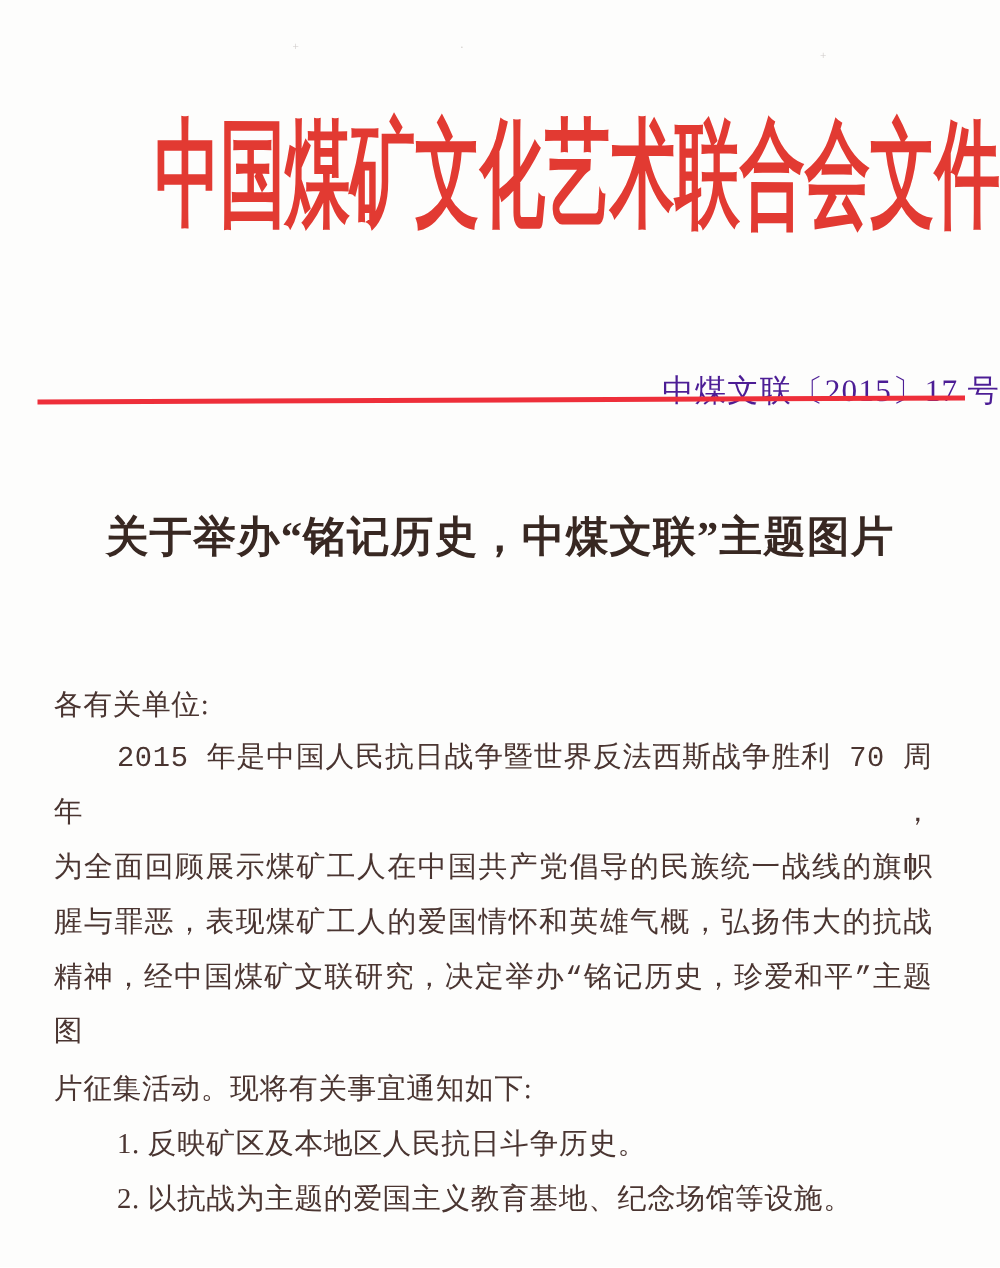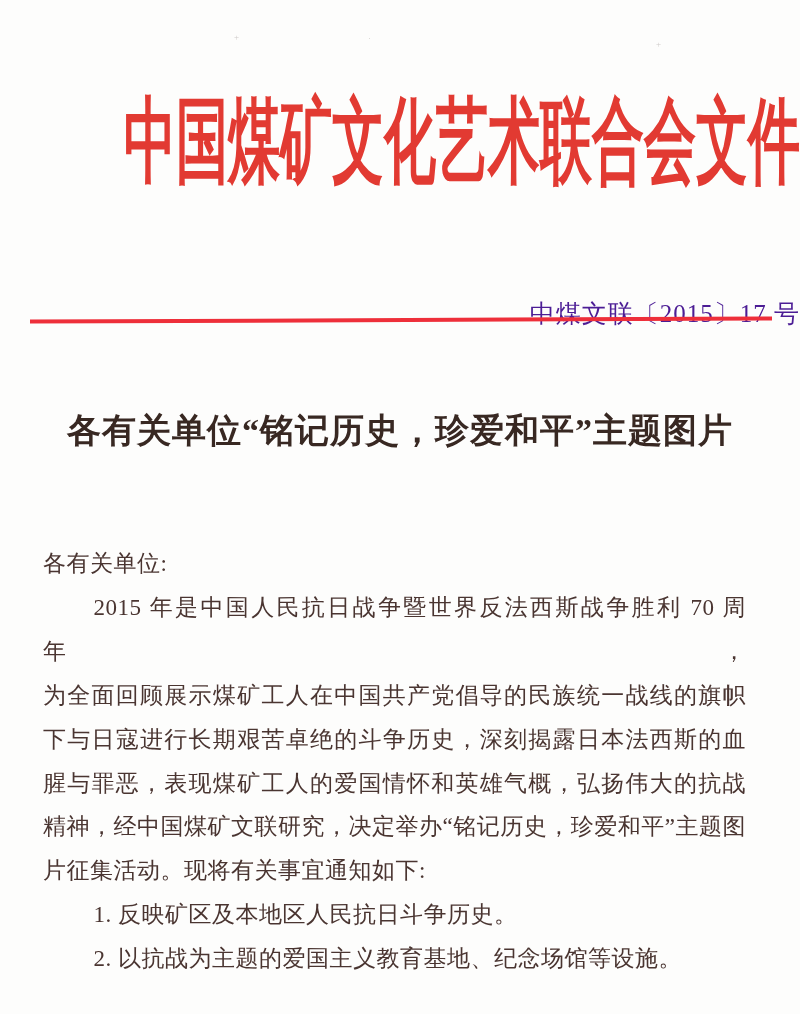--- a/index.html
+++ b/index.html
@@ -99,20 +99,21 @@
     font-size: 23px;
     line-height: 43.9px;
     color: var(--ink);
     letter-spacing: 0.5px;
   }
   .bline { white-space: nowrap; }
   .jline {
     white-space: normal;
     text-align: justify;
     text-align-last: justify;
+    font-family: Liberation Mono, monospace;
   }
   .indent { text-indent: 2.2em; }
   .section-heading {
     font-family: "Liberation Sans", "DejaVu Sans", sans-serif;
     font-weight: bold;
     color: #453430;
     text-indent: 2.2em;
   }
 </style>
 </head>
@@ -126,29 +127,28 @@
 
   <div class="masthead">
     <span class="stretch">中国煤矿文化艺术联合会文件</span>
   </div>
 
   <div class="doc-number">中煤文联〔2015〕17 号</div>
 
   <div class="red-rule"></div>
 
   <div class="notice-title">
-    <div>各有关单位“铭记历史，珍爱和平”主题图片</div>
+    <div>关于举办“铭记历史，中煤文联”主题图片</div>
   </div>
 
   <div class="body-block">
     <div class="bline">各有关单位:</div>
 
     <div class="jline indent">2015 年是中国人民抗日战争暨世界反法西斯战争胜利 70 周年，</div>
     <div class="jline">为全面回顾展示煤矿工人在中国共产党倡导的民族统一战线的旗帜</div>
-    <div class="jline">下与日寇进行长期艰苦卓绝的斗争历史，深刻揭露日本法西斯的血</div>
     <div class="jline">腥与罪恶，表现煤矿工人的爱国情怀和英雄气概，弘扬伟大的抗战</div>
     <div class="jline">精神，经中国煤矿文联研究，决定举办“铭记历史，珍爱和平”主题图</div>
     <div class="bline">片征集活动。现将有关事宜通知如下:</div>
 
 
     <div class="bline indent">1. 反映矿区及本地区人民抗日斗争历史。</div>
     <div class="bline indent">2. 以抗战为主题的爱国主义教育基地、纪念场馆等设施。</div>
   </div>
 
 </div>

